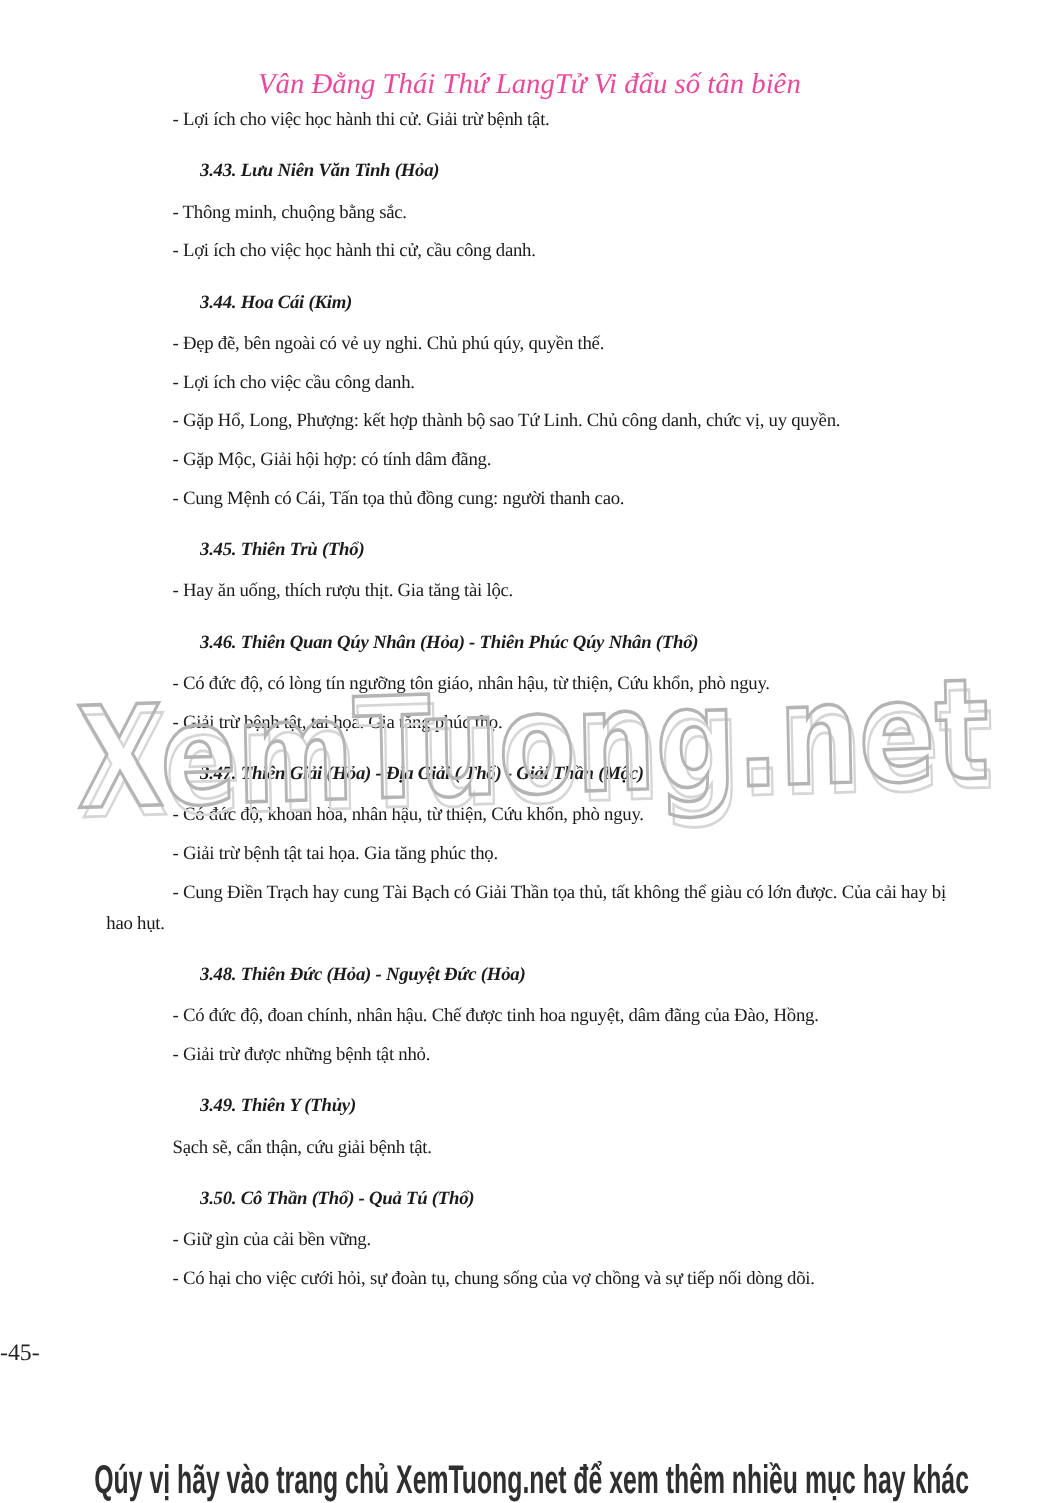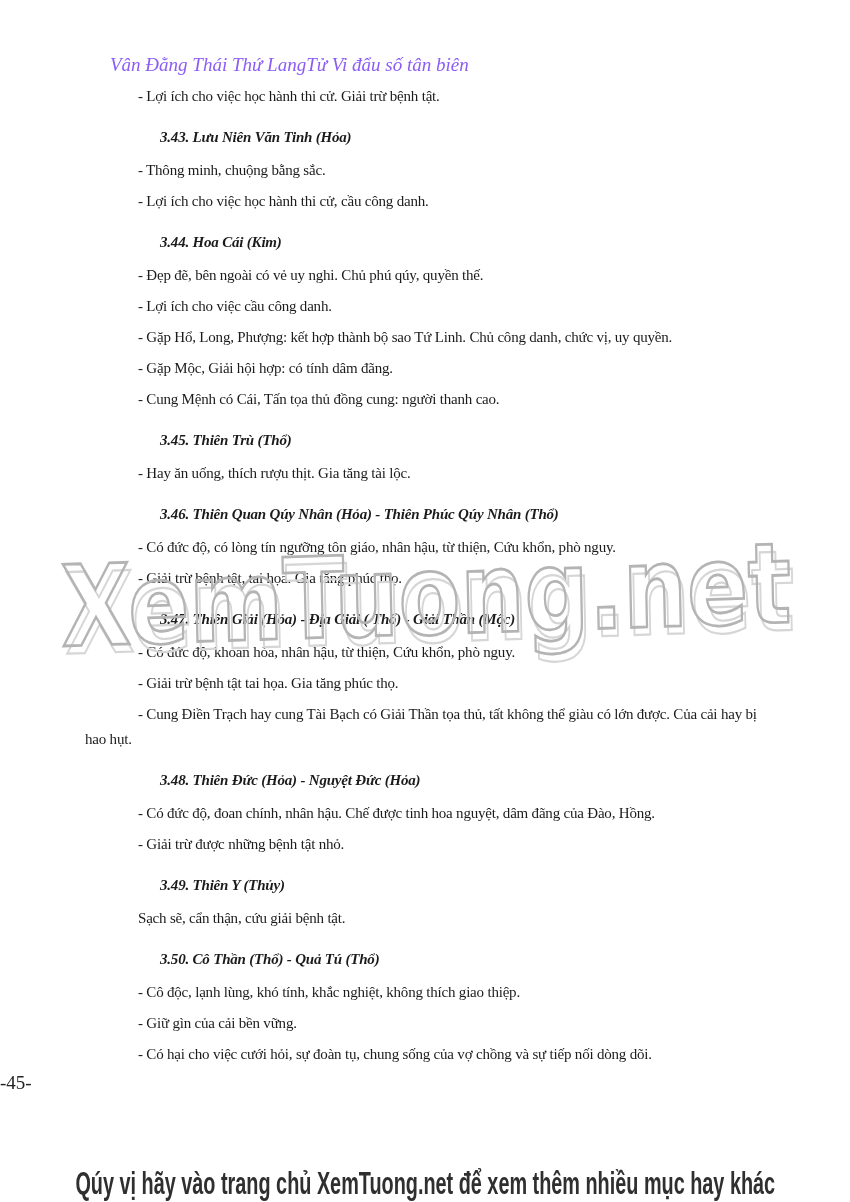--- a/index.html
+++ b/index.html
@@ -7,22 +7,22 @@
     position:relative;
     width:850px;height:1202px;
     background:#ffffff;
     overflow:hidden;
     font-family:"Liberation Serif", serif;
     color:#1b1b1b;
   }
   
   .running-header{
     position:absolute;top:54px;left:110px;right:113px;
-    display:flex;justify-content:flex-start;
-    font-style:italic;font-size:19px;color:#8b5cf6;
+    display:flex;justify-content:center;
+    font-style:italic;font-size:23px;color:#ec4899;
   }
   
   .body-col{
     position:absolute;top:84px;left:85px;width:684px;
     font-size:15px;line-height:25px;letter-spacing:-0.2px;
     z-index:1;
   }
   .body-col p{margin:0 0 6px 0;text-indent:53px;}
   .body-col p.heading{
     font-weight:bold;font-style:italic;
@@ -96,21 +96,20 @@
       <p class="heading">3.47. Thiên Giải (Hỏa) - Địa Giải ( Thổ) - Giải Thần (Mộc)</p>
       <p class="body-para">- Có đức độ, khoan hòa, nhân hậu, từ thiện, Cứu khổn, phò nguy.</p>
       <p class="body-para">- Giải trừ bệnh tật tai họa. Gia tăng phúc thọ.</p>
       <p class="body-para">- Cung Điền Trạch hay cung Tài Bạch có Giải Thần tọa thủ, tất không thể giàu có lớn được. Của cải hay bị hao hụt.</p>
       <p class="heading">3.48. Thiên Đức (Hỏa) - Nguyệt Đức (Hỏa)</p>
       <p class="body-para">- Có đức độ, đoan chính, nhân hậu. Chế được tinh hoa nguyệt, dâm đãng của Đào, Hồng.</p>
       <p class="body-para">- Giải trừ được những bệnh tật nhỏ.</p>
       <p class="heading">3.49. Thiên Y (Thủy)</p>
       <p class="body-para">Sạch sẽ, cẩn thận, cứu giải bệnh tật.</p>
       <p class="heading">3.50. Cô Thần (Thổ) - Quả Tú (Thổ)</p>
-      <p class="body-para">- Cô độc, lạnh lùng, khó tính, khắc nghiệt, không thích giao thiệp.</p>
       <p class="body-para">- Giữ gìn của cải bền vững.</p>
       <p class="body-para">- Có hại cho việc cưới hỏi, sự đoàn tụ, chung sống của vợ chồng và sự tiếp nối dòng dõi.</p>
     </div>
 
   <div class="watermark">
     <span class="wm back">XemTuong.net</span>
     <span class="wm front">XemTuong.net</span>
   </div>
 
   <div class="page-number">-45-</div>

